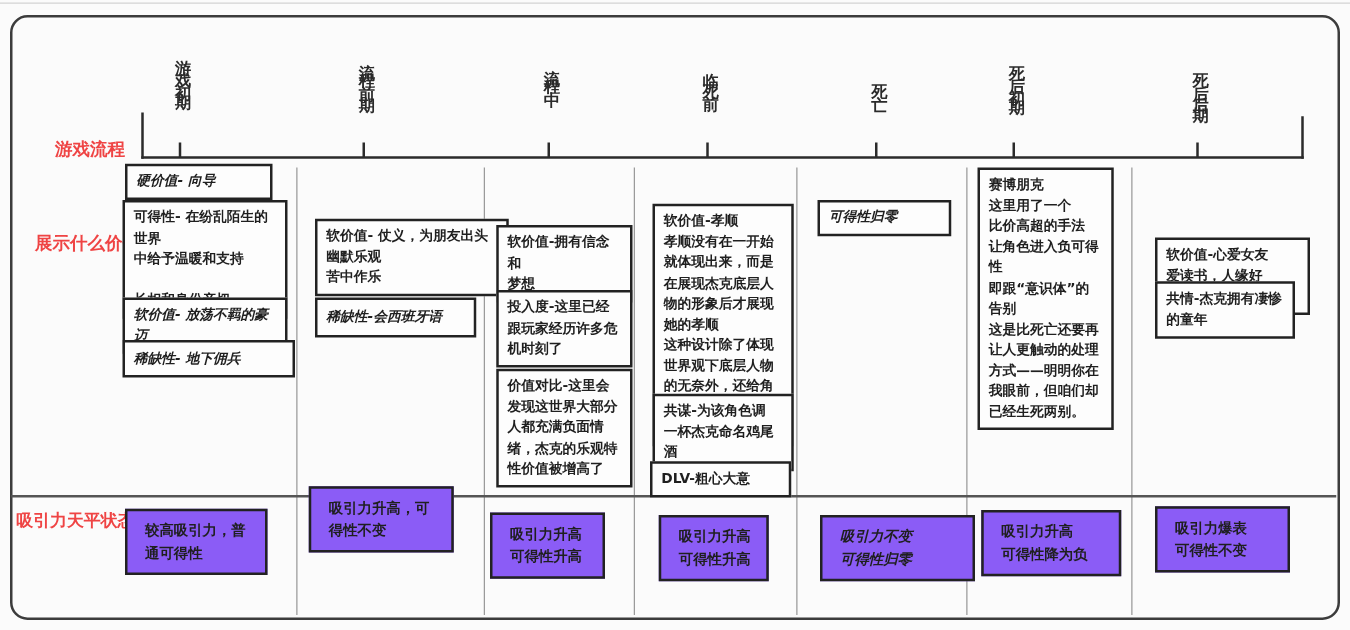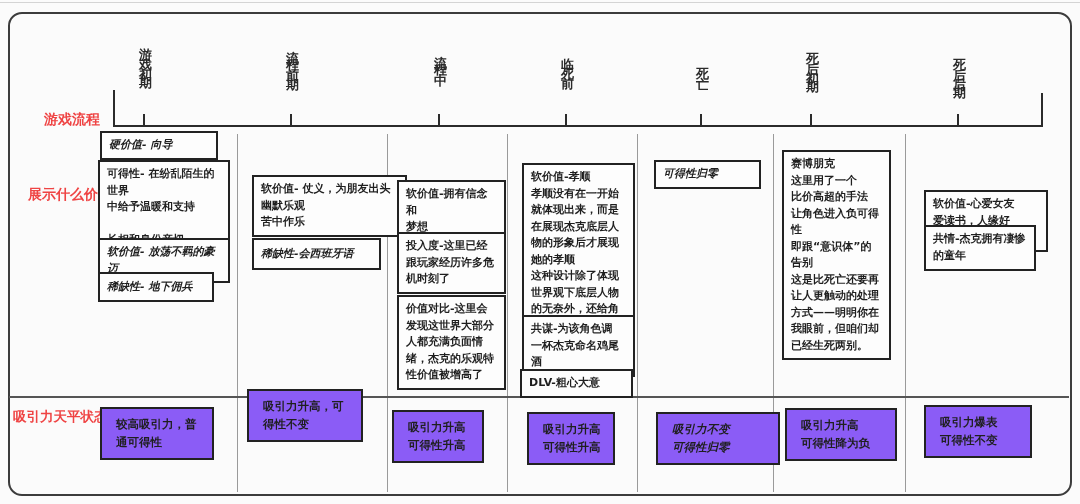--- a/index.html
+++ b/index.html
@@ -72,42 +72,42 @@
   <div class="separator" style="left:773px;"></div>
   <div class="separator" style="left:905px;"></div>
   <div class="divider"></div>
 
   <div class="vbox center" style="left:100px;top:131px;width:118px;min-height:24px;">硬价值- 向导</div>
   <div class="vbox" style="left:98px;top:160px;width:132px;min-height:72px;">可得性- 在纷乱陌生的世界
 中给予温暖和支持
 
 长相和身份亲切</div>
   <div class="vbox center" style="left:98px;top:238px;width:132px;min-height:30px;">软价值- 放荡不羁的豪迈</div>
-  <div class="vbox center" style="left:98px;top:272px;width:116px;min-height:30px;">稀缺性- 地下佣兵</div>
+  <div class="vbox center" style="left:98px;top:272px;width:138px;min-height:30px;">稀缺性- 地下佣兵</div>
 
   <div class="vbox" style="left:252px;top:175px;width:155px;min-height:57px;">软价值- 仗义，为朋友出头
 幽默乐观
 苦中作乐</div>
   <div class="vbox center" style="left:252px;top:238px;width:129px;min-height:32px;">稀缺性-会西班牙语</div>
 
   <div class="vbox" style="left:397px;top:180px;width:109px;min-height:46px;">软价值-拥有信念和
 梦想</div>
   <div class="vbox" style="left:397px;top:232px;width:109px;min-height:58px;">投入度-这里已经跟玩家经历许多危机时刻了</div>
   <div class="vbox" style="left:397px;top:295px;width:109px;min-height:74px;">价值对比-这里会发现这世界大部分人都充满负面情绪，杰克的乐观特性价值被增高了</div>
 
   <div class="vbox" style="left:522px;top:163px;width:113px;min-height:142px;">软价值-孝顺
 孝顺没有在一开始就体现出来，而是在展现杰克底层人物的形象后才展现她的孝顺
 这种设计除了体现世界观下底层人物的无奈外，还给角色增加了一定程度上的弧光</div>
   <div class="vbox" style="left:522px;top:315px;width:113px;min-height:50px;">共谋-为该角色调
 一杯杰克命名鸡尾酒</div>
   <div class="vbox" style="left:520px;top:369px;width:113px;min-height:24px;">DLV-粗心大意</div>
 
   <div class="vbox center" style="left:654px;top:160px;width:107px;min-height:28px;">可得性归零</div>
 
-  <div class="vbox" style="left:782px;top:150px;width:109px;min-height:178px;">赛博朋克
+  <div class="vbox" style="left:782px;top:134px;width:109px;min-height:178px;">赛博朋克
 这里用了一个
 比价高超的手法
 让角色进入负可得性
 即跟“意识体”的告别
 这是比死亡还要再
 让人更触动的处理方式——明明你在我眼前，但咱们却已经生死两别。</div>
 
   <div class="vbox" style="left:924px;top:150px;width:124px;min-height:52px;margin-top:40px;">软价值-心爱女友
 爱读书，人缘好
 生活丰富</div>

